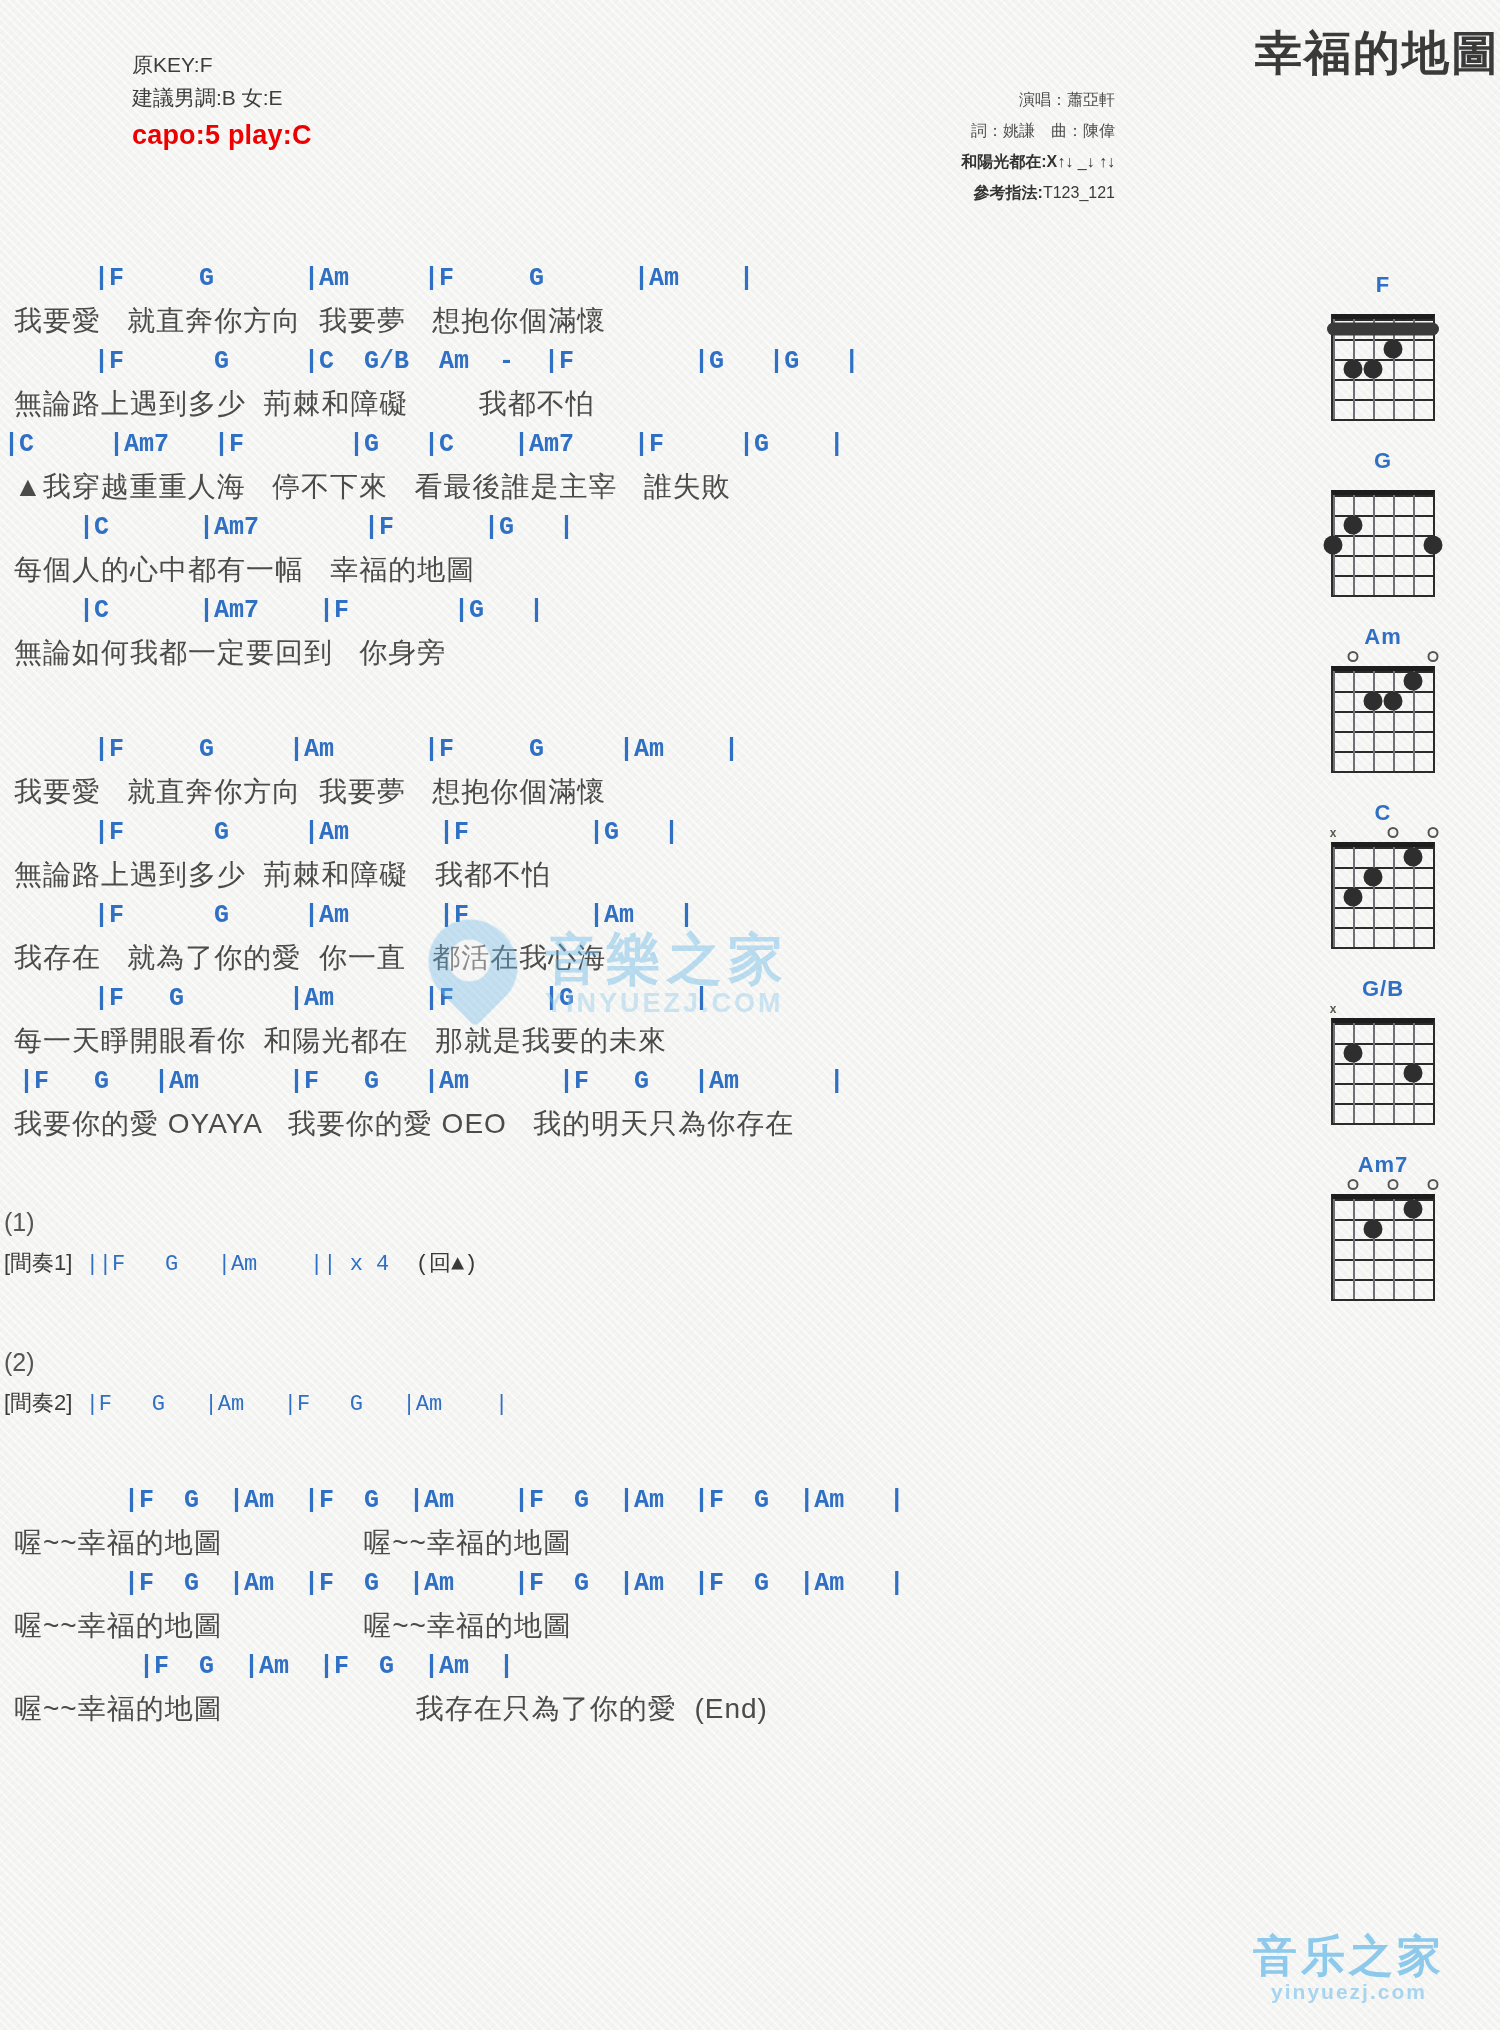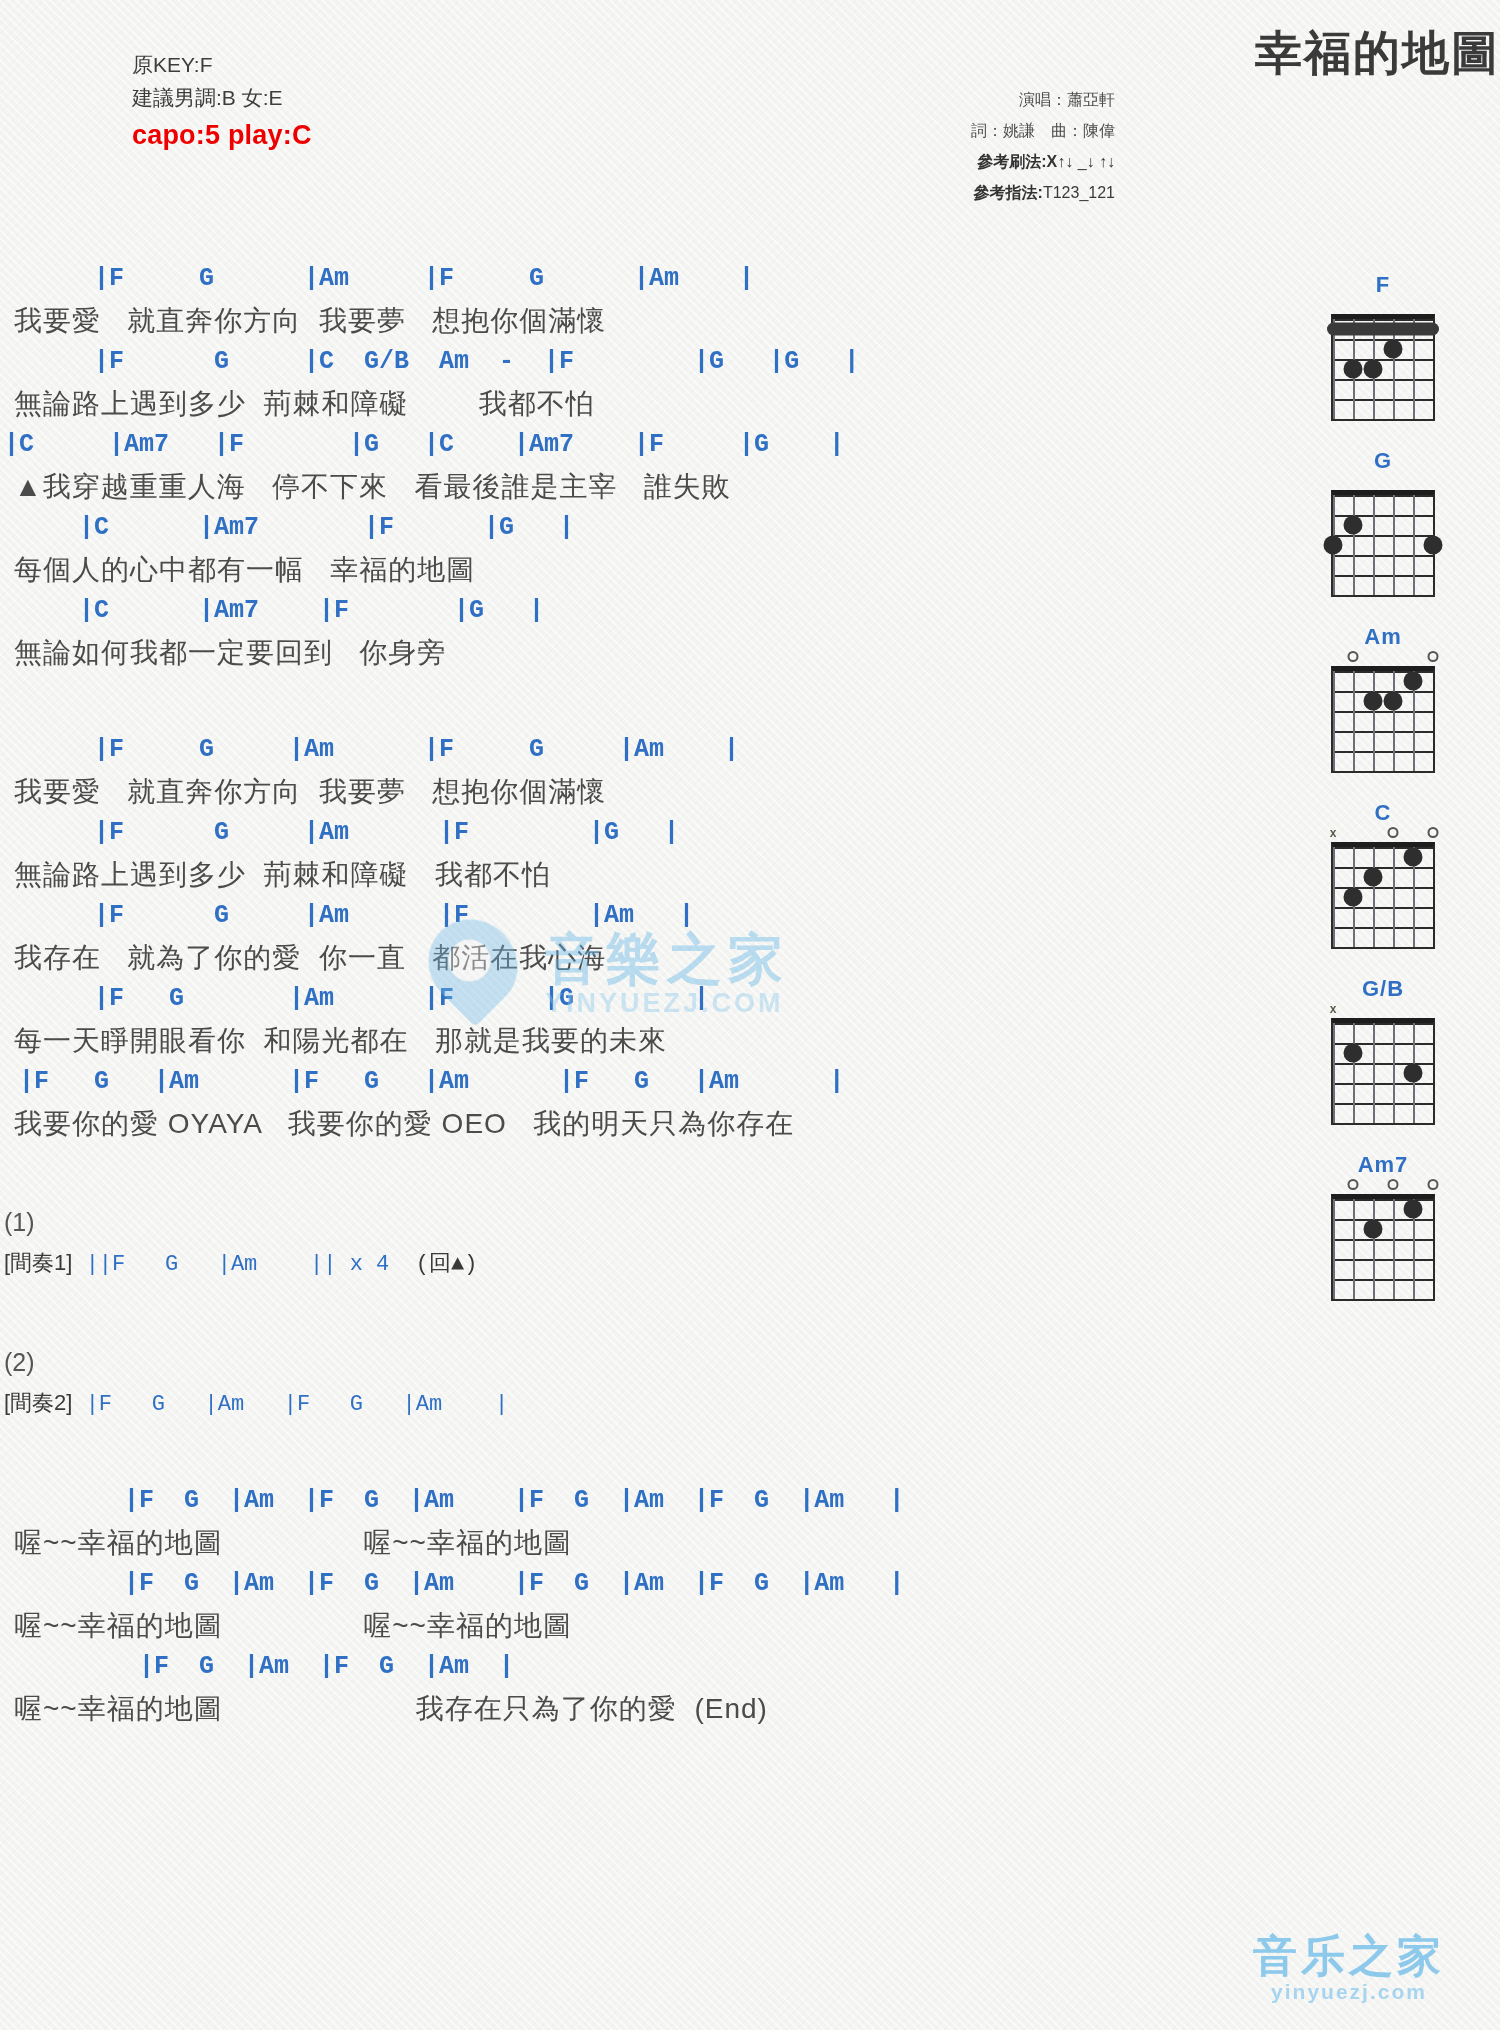--- a/index.html
+++ b/index.html
@@ -174,21 +174,21 @@
   <div>建議男調:B 女:E</div>
   <div class="capo">capo:5 play:C</div>
 </div>
 
 <div class="title">幸福的地圖</div>
 
 <div class="hdr-right">
   <div>演唱：蕭亞軒</div>
   <div>詞：姚謙　曲：陳偉</div>
   <div>
-    <span class="strum">參考刷法:X</span><span class="val">↑↓ _↓ ↑↓</span>
+    <span class="strum">和陽光都在:X</span><span class="val">↑↓ _↓ ↑↓</span>
   </div>
   <div>
     <span class="pick">參考指法:</span><span class="val">T123_121</span>
   </div>
 </div>
 
 <div class="sheet">
 
   <div class="blk">
     <div class="chordline">      |F     G      |Am     |F     G      |Am    |</div>

